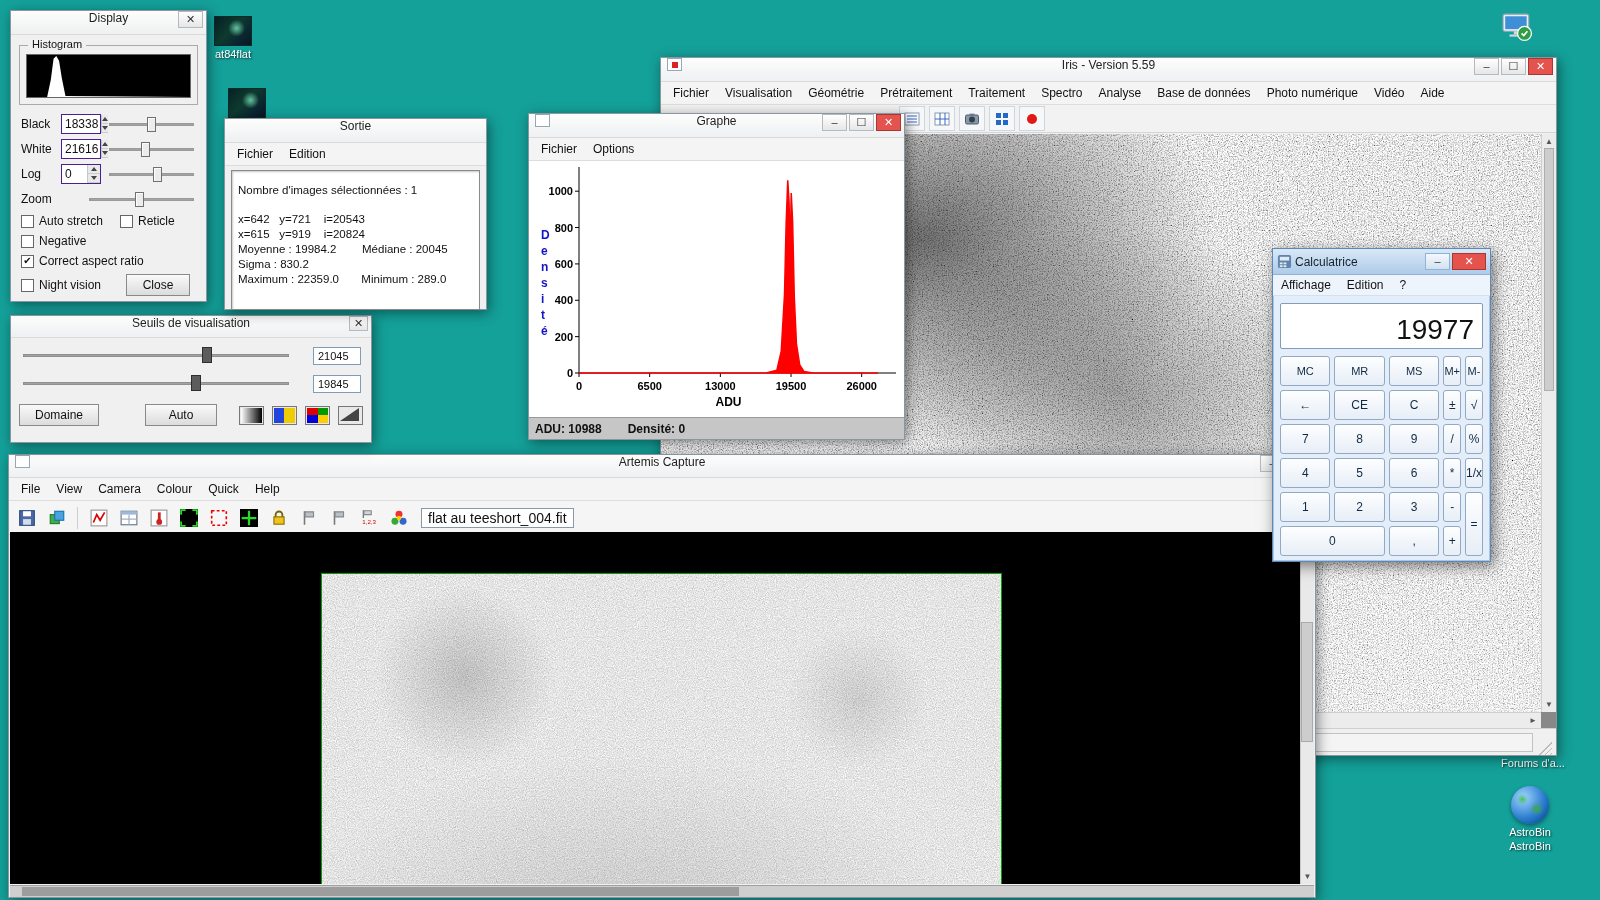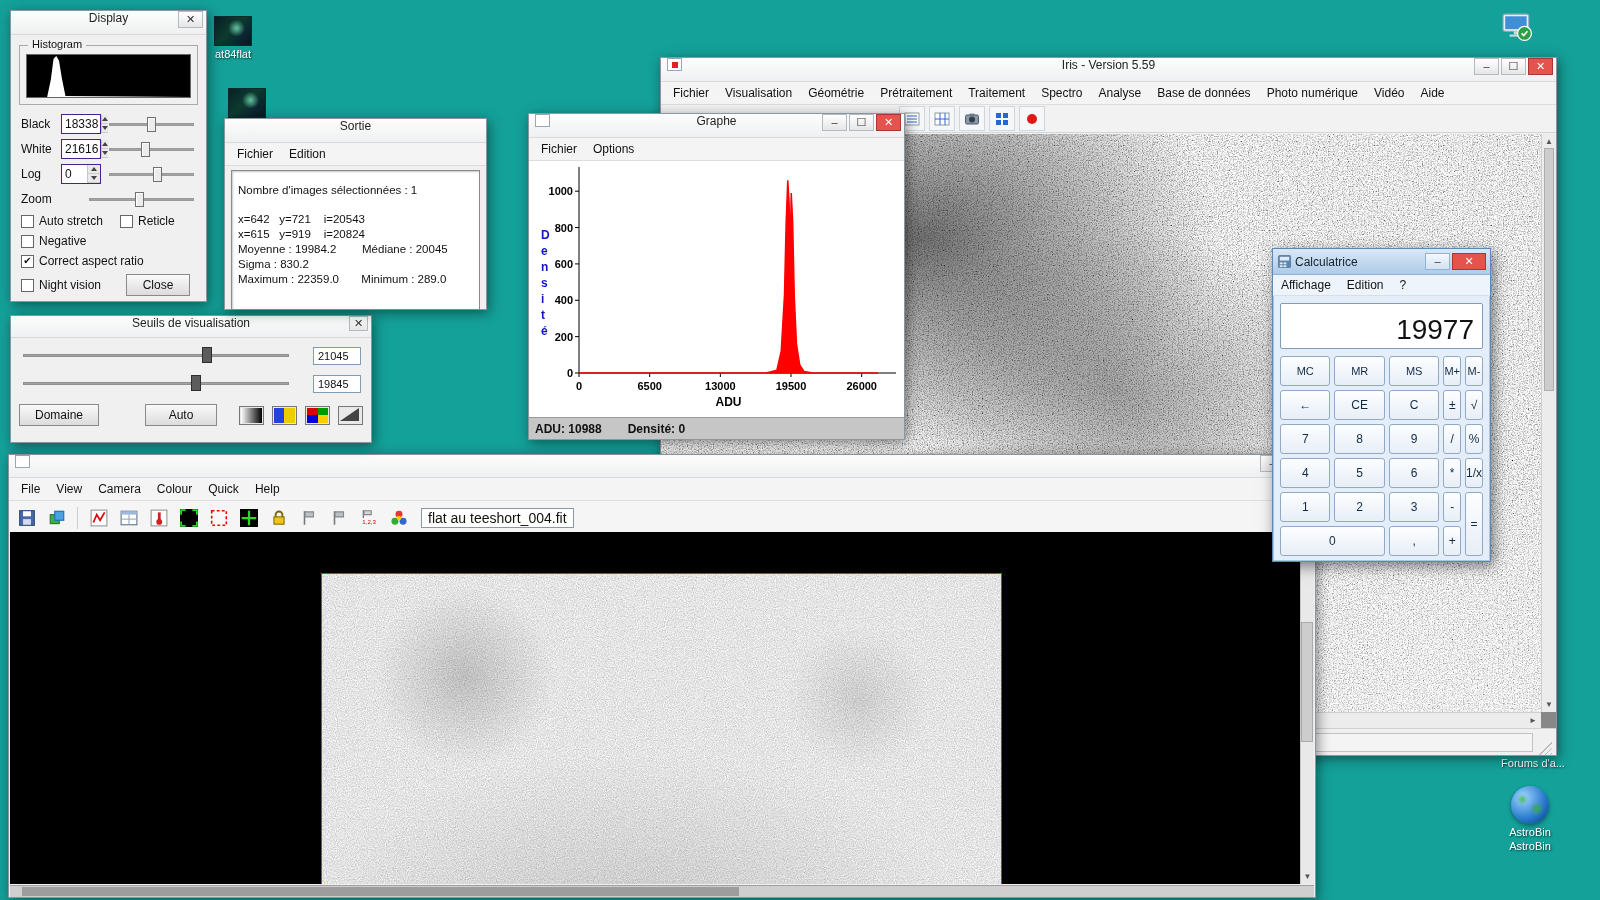--- a/index.html
+++ b/index.html
@@ -274,20 +274,21 @@
     <span class="sbox" style="min-width:62px">Y: 801</span>
     <span class="sbox" style="min-width:150px">I: 20515</span>
     <span class="sbox" style="flex:1"></span>
     <span class="grip"></span>
   </div>
 </div>
 
 <div class="win w-artemis">
   <div class="titlebar" style="height:23px">
     <span class="winicon"></span>
+    <span class="title-center">Artemis Capture</span>
     <span class="cap-group">
       <span class="cap">–</span>
       <span class="cap">☐</span>
     </span>
   </div>
   <div class="menubar">
     <span class="menu-item">File</span>
     <span class="menu-item">View</span>
     <span class="menu-item">Camera</span>
     <span class="menu-item">Colour</span>

